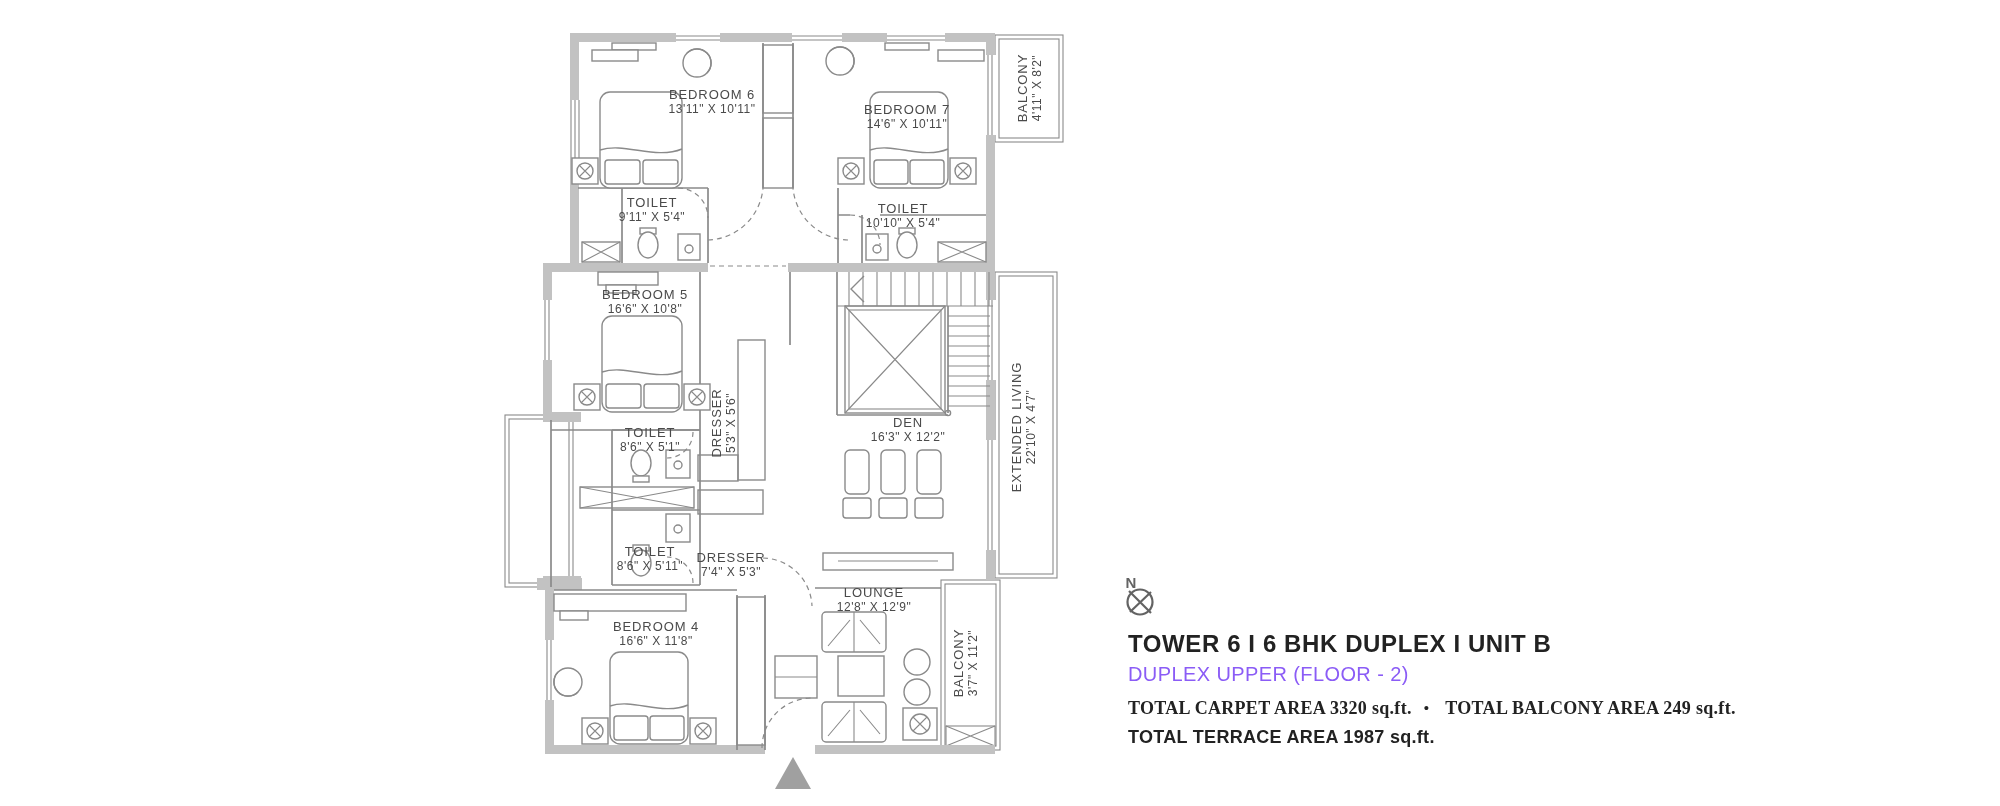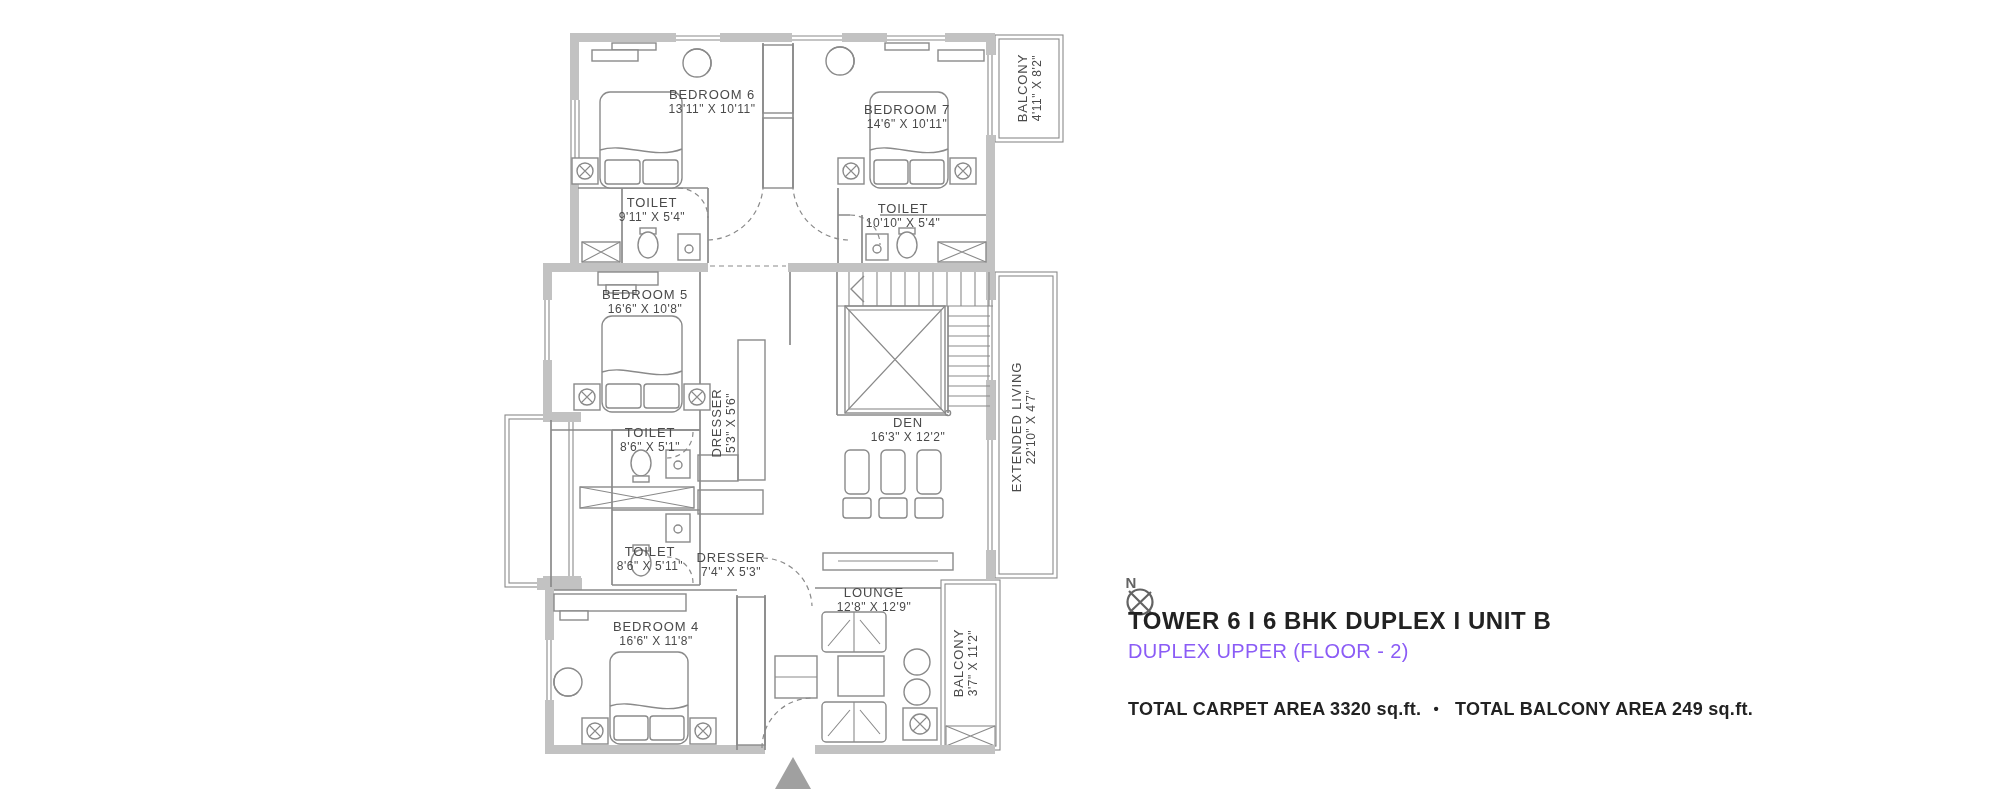--- a/index.html
+++ b/index.html
@@ -15,25 +15,25 @@
   .furn{stroke:var(--line);stroke-width:1.4;fill:none;}
   .dash{stroke:var(--line);stroke-width:1.2;fill:none;stroke-dasharray:5 4;}
   .zz{stroke:var(--line);stroke-width:1;fill:none;}
   .lbl{font:13px "Liberation Sans",sans-serif;fill:var(--text);
        letter-spacing:.9px;text-anchor:middle;}
   .dims{font-size:12px;letter-spacing:.5px;}
   .north{font:bold 15px "Liberation Sans",sans-serif;fill:var(--compass);text-anchor:middle;}
   .compass{stroke:var(--compass);stroke-width:2.2;fill:none;}
   .tri{fill:var(--arrow);}
   
-  .info{position:absolute;left:1128px;top:607px;width:640px;color:var(--title);}
+  .info{position:absolute;left:1128px;top:630px;width:640px;color:var(--title);}
   .info .title{font-size:24px;font-weight:700;letter-spacing:.6px;}
   .info .subtitle{font-size:20px;font-weight:400;color:#8b5cf6;margin-top:5px;letter-spacing:.4px;}
   .info .area-line{font-size:18px;font-weight:700;margin-top:6px;letter-spacing:.3px;}
-  .info .totals{margin-top:36px;}
+  .info .totals{margin-top:12px;font-family:Liberation Serif, serif;}
   .info .area-line + .area-line.tight{margin-top:8px;}
   .info .dot{display:inline-block;margin:0 16px 0 12px;font-size:15px;vertical-align:1px;}
 </style>
 </head>
 <body>
 
 <svg width="2000" height="806" viewBox="0 0 2000 806">
   <defs>
     <pattern id="zigV" width="30" height="13" patternUnits="userSpaceOnUse">
       <path class="zz" d="M2,2 L28,6.5 L2,11" stroke="#8a8a8a"></path>
@@ -373,13 +373,16 @@
     <path class="compass" d="M1129,591 L1151,613 M1151,592 L1130,612"></path>
   </g>
 </svg>
 
 <div class="info">
   <div class="title">TOWER 6  I  6 BHK DUPLEX  I  UNIT B</div>
   <div class="subtitle">DUPLEX UPPER (FLOOR - 2)</div>
   <div class="area-line totals">
     <span>TOTAL CARPET AREA 3320 sq.ft.</span><span class="dot">•</span><span>TOTAL BALCONY AREA 249 sq.ft.</span>
   </div>
+  <div class="area-line tight">
+    <span>TOTAL TERRACE AREA 1987 sq.ft.</span>
+  </div>
 </div>
 
 </body></html>

